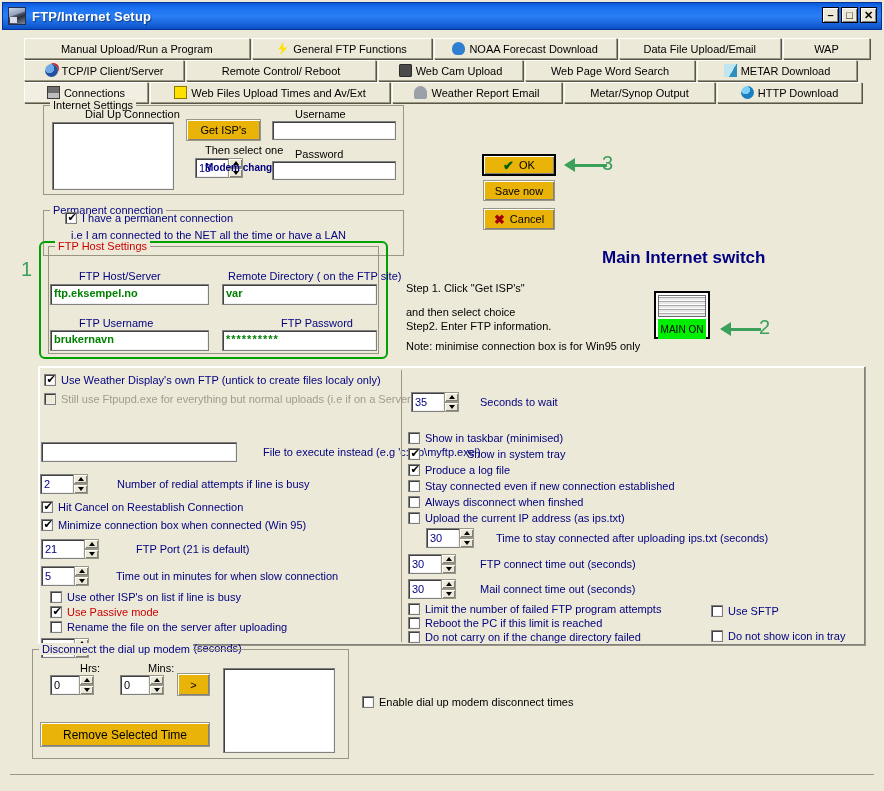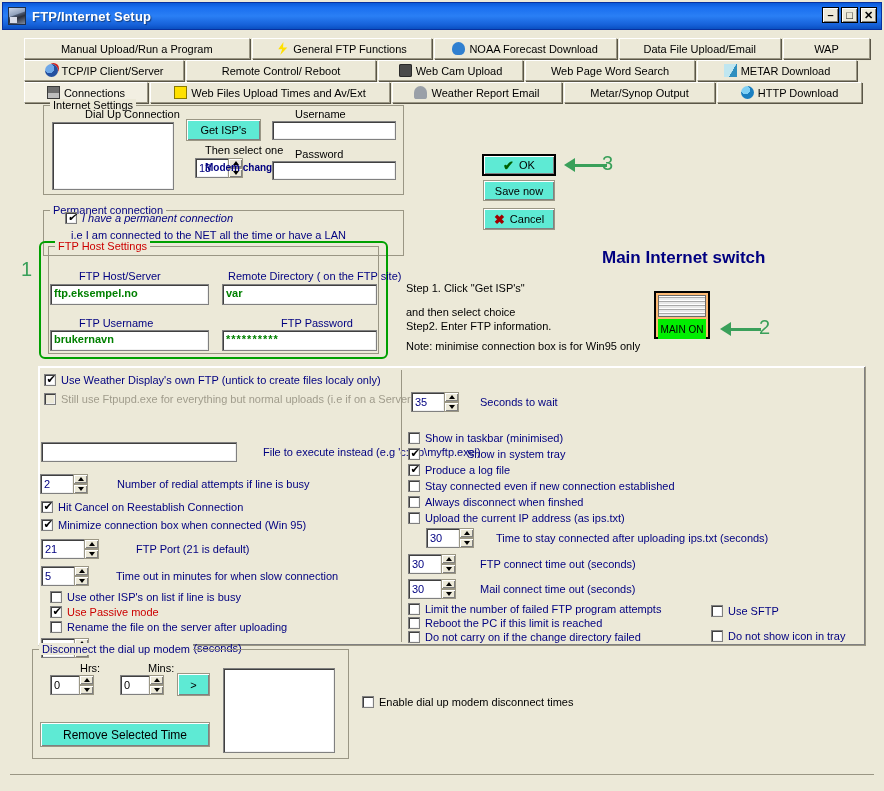--- a/index.html
+++ b/index.html
@@ -102,21 +102,21 @@
   }
   .txt.greenbold { color:#008000; font-weight:bold; }
 
   .listbox {
     position:absolute; background:#fff;
     border:1px solid #808080;
     box-shadow: inset 1px 1px 0 #404040, inset -1px -1px 0 #f0f0f0;
   }
 
   .btn {
-    position:absolute; background:#5eead4;
+    position:absolute; background:#eab308;
     border:1px solid #000;
     box-shadow: inset 1px 1px 0 #ffffff, inset -1px -1px 0 #808080;
     font-size:11px; color:#000; cursor:pointer;
     display:flex; align-items:center; justify-content:center; gap:5px;
     font-family:"Liberation Sans", sans-serif;
   }
   .btn.plain {
     border:1px solid #9a9684;
     box-shadow: inset 1px 1px 0 #ffffff, inset -1px -1px 0 #808080;
   }
@@ -174,21 +174,21 @@
     border-right:11px solid #3aa05a;
   }
   .anno-num { position:absolute; color:#3aa05a; font-size:20px; }
 
   .mis-title {
     position:absolute; color:#000080; font-weight:bold; font-size:17px;
     font-family:"Liberation Sans", sans-serif;
   }
   .switch {
     position:absolute; width:56px; height:48px;
-    border:2px solid #000; background:#fdba74;
+    border:2px solid #000; background:#ffffff;
   }
   .switch .grill {
     height:22px; margin:2px; background:
       repeating-linear-gradient(180deg,#ffffff 0 1px,#a8a8a8 1px 2px,#e8e8e8 2px 4px);
     border:1px solid #6a6a6a;
   }
   .switch .on {
     height:20px; margin:1px 2px 2px 2px; background:#00ee00;
     display:flex; align-items:center; justify-content:center;
     font-size:10px; color:#000; font-family:"Liberation Sans", sans-serif;
@@ -307,21 +307,21 @@
     <div class="lbl" style="left:182px; top:132px; font-weight:bold; font-size:10px;">Modem change # before connected</div>
 
     <div class="lbl black" style="left:272px; top:78px;">Username</div>
     <div class="txt" style="left:270px; top:91px; width:124px; height:19px;"></div>
     <div class="lbl black" style="left:272px; top:118px;">Password</div>
     <div class="txt" style="left:270px; top:131px; width:124px; height:19px;"></div>
 
     <div class="grp" style="left:41px; top:180px; width:361px; height:46px;text-decoration:underline;">
       <div class="leg">Permanent connection</div>
     </div>
-    <div class="chk" style="left:63px; top:182px;font-style:italic;">
+    <div class="chk" style="left:63px; top:182px;">
       <span class="box on"></span>
       <span>I have a permanent connection</span>
     </div>
     <div class="lbl" style="left:48px; top:199px;">i.e I am connected to the NET all the time or have a LAN</div>
 
     <div class="anno-box" style="left:37px; top:211px; width:349px; height:118px;"></div>
     <div class="anno-num" style="left:19px; top:228px;">1</div>
 
     <div class="grp" style="left:46px; top:216px; width:331px; height:108px;">
       <div class="leg red">FTP Host Settings</div>

